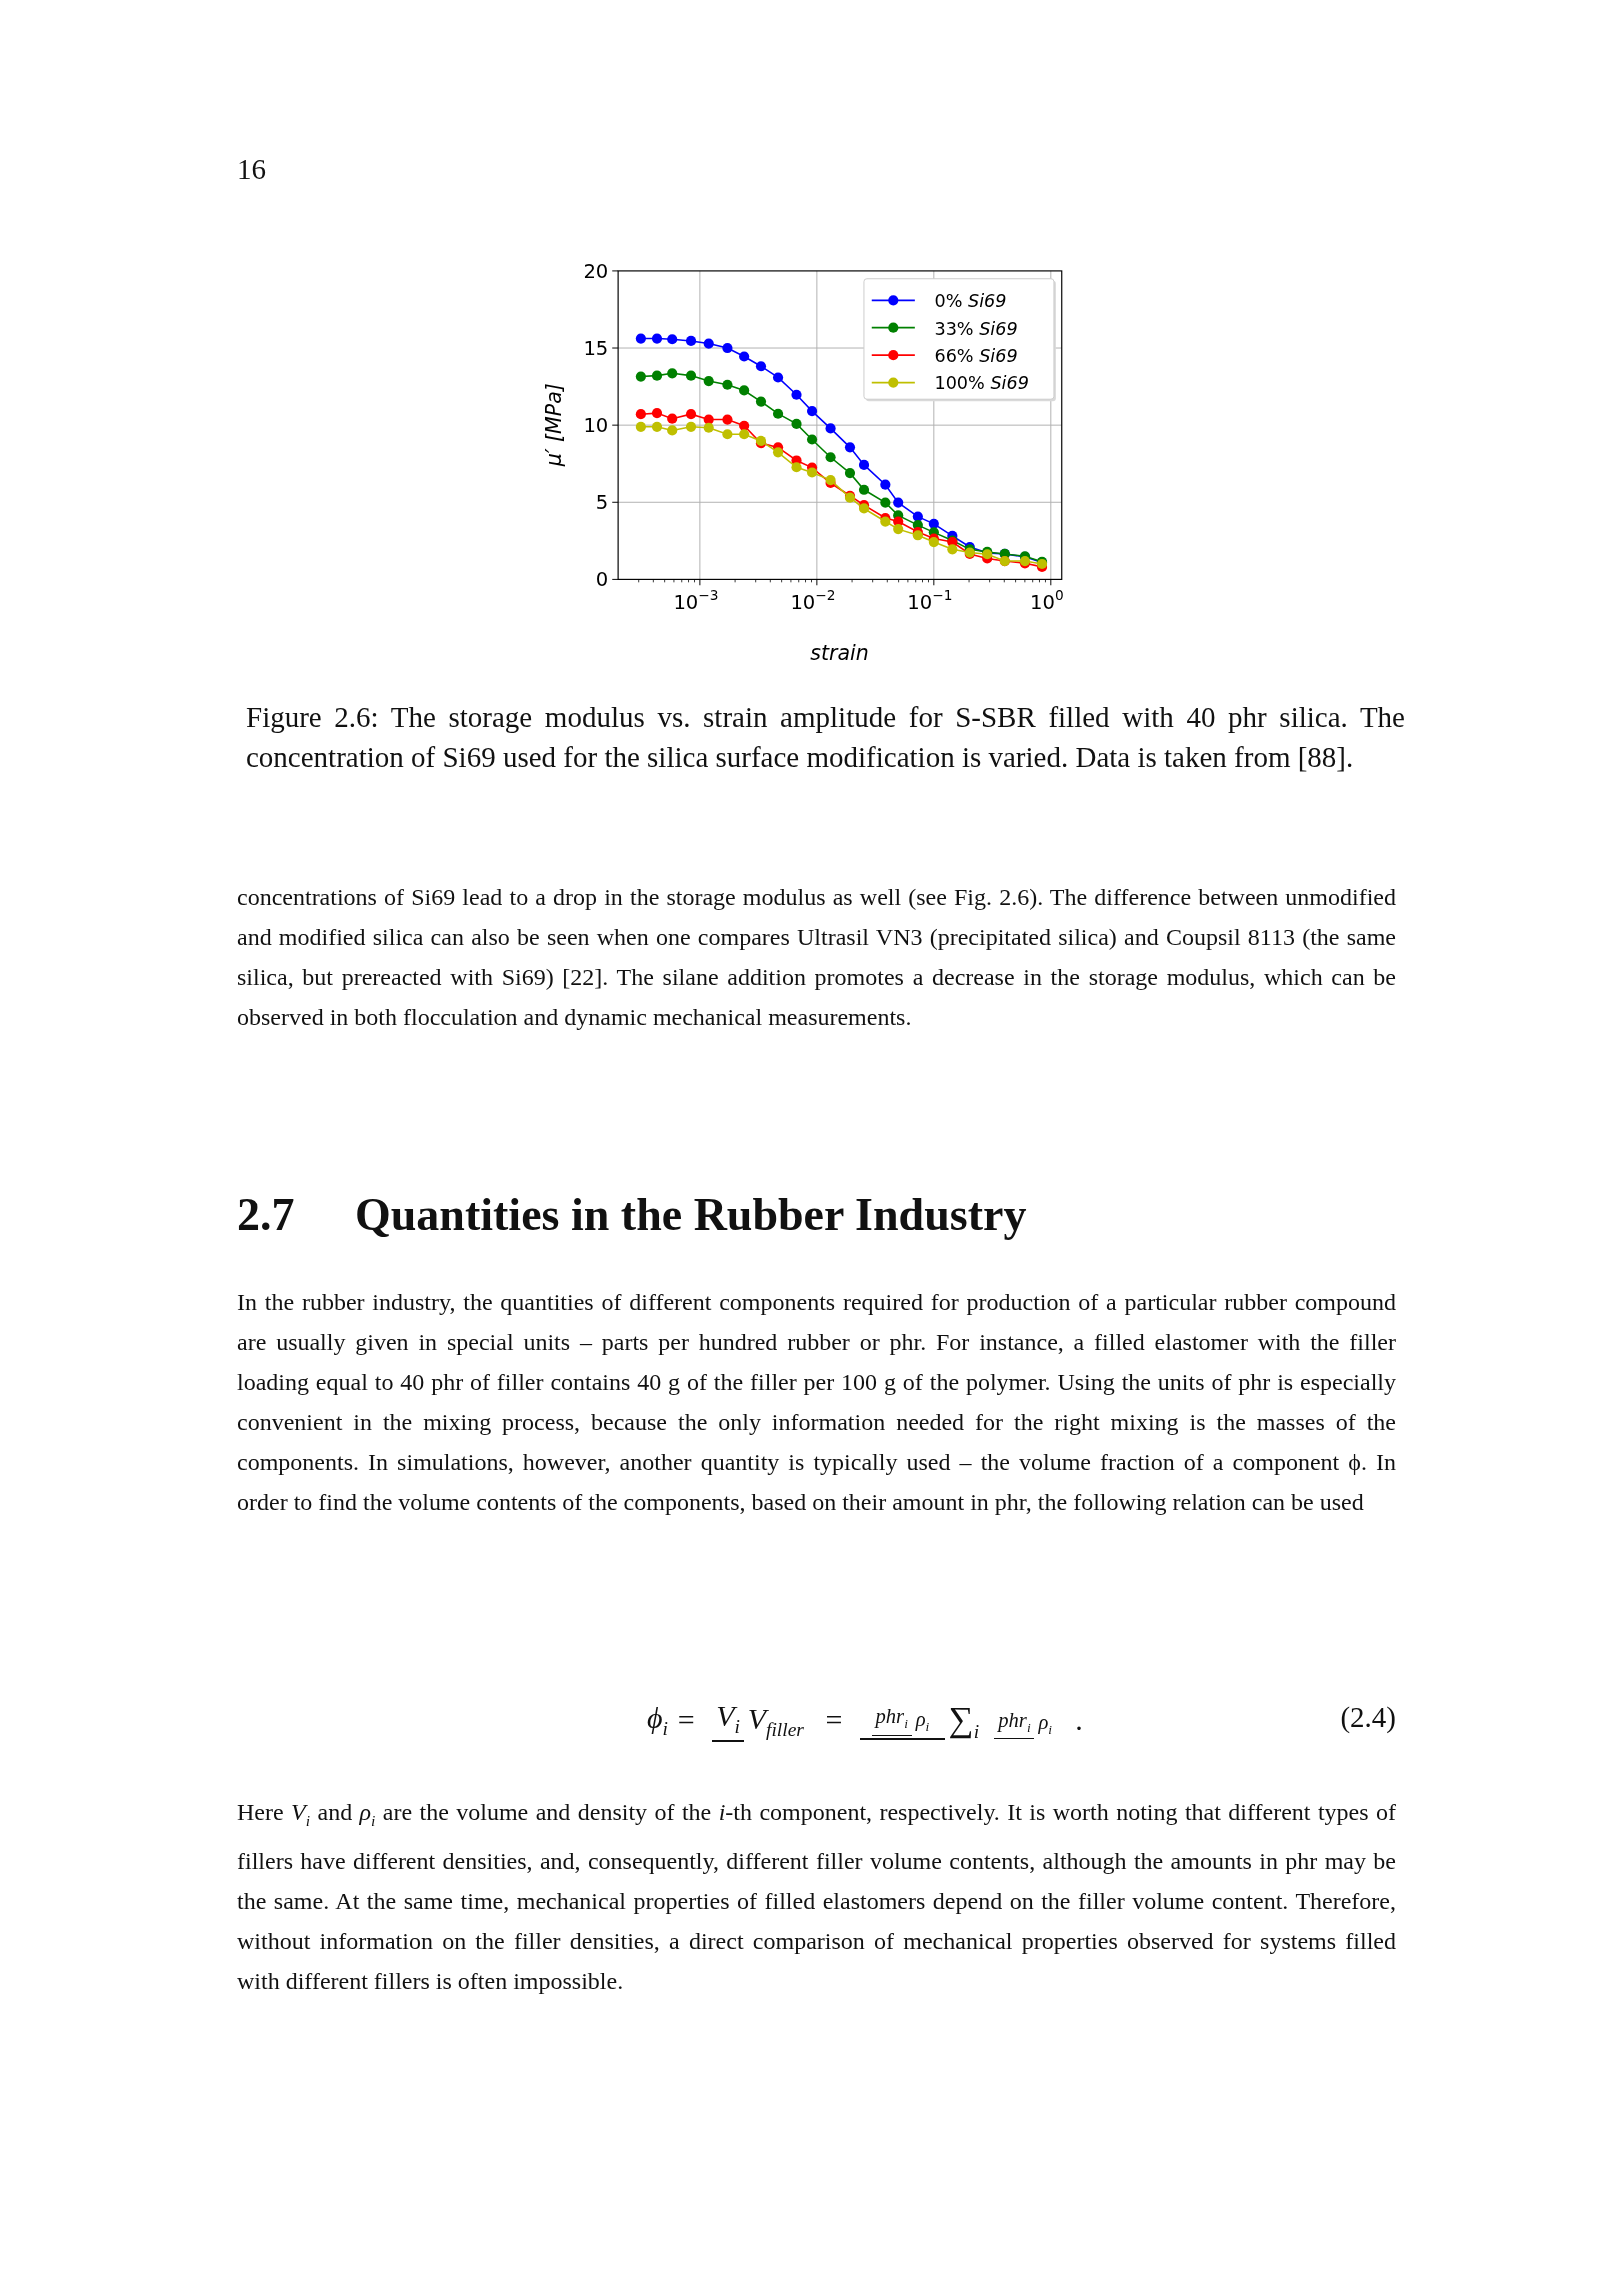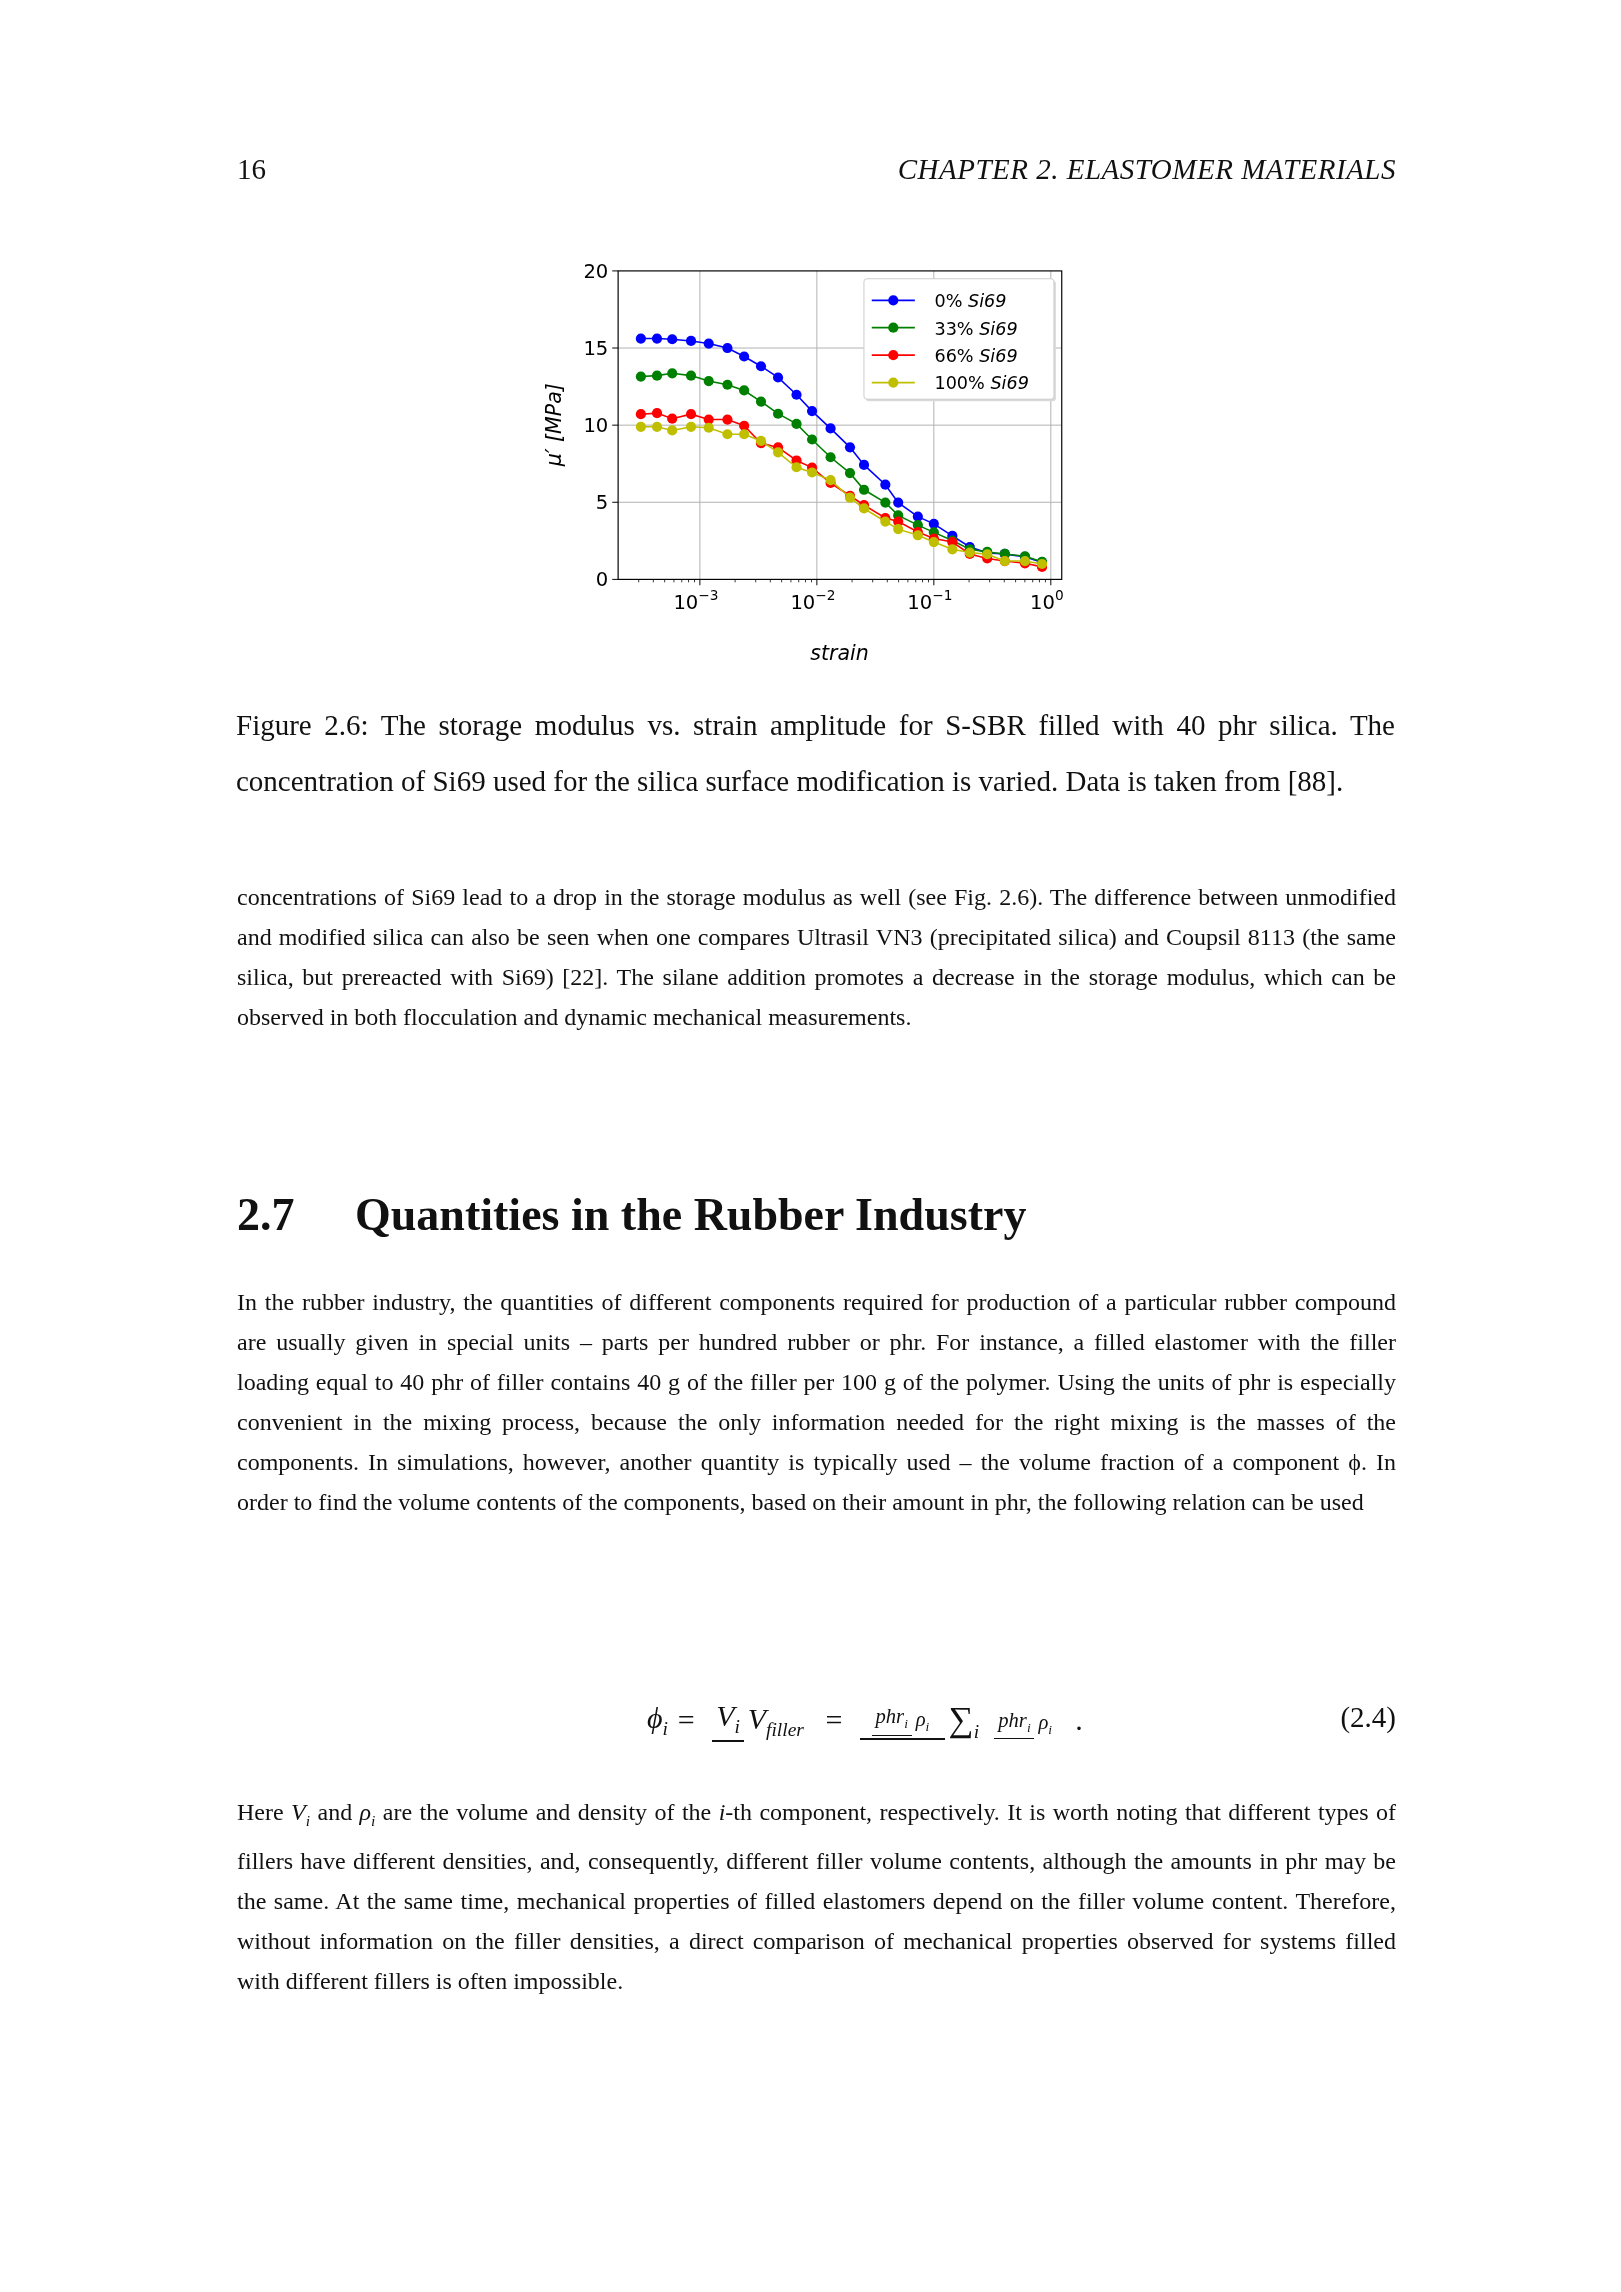--- a/index.html
+++ b/index.html
@@ -4,21 +4,21 @@
 <style>
   html, body { margin:0; padding:0; background:#ffffff; }
   body { width:1621px; height:2293px; position:relative; overflow:hidden;
          font-family:"Liberation Serif","DejaVu Serif",serif; color:#111; }
   .abs { position:absolute; }
   .header { left:237px; top:153px; width:1159px; height:35px; font-size:29px; }
   .header .pnum { position:absolute; left:0; top:0; }
   .header .running { position:absolute; right:0; top:0; font-style:italic; letter-spacing:0.5px; }
   .chart-wrap { left:529px; top:250px; width:568px; height:412px; }
   .chart-wrap svg { width:568px; height:412px; display:block; }
-  .caption { left:236px; top:697px; width:1159px; font-size:29px; line-height:56px; text-align:justify; }
+  .caption { left:246px; top:697px; width:1159px; font-size:29px; line-height:40px; text-align:justify; }
   .para { left:237px; width:1159px; font-size:24px; line-height:40px; text-align:justify; }
   .para p { margin:0; }
   .p1 { top:877px; }
   .heading { left:237px; top:1188px; width:1159px; font-size:46px; font-weight:bold; }
   .heading .num { display:inline-block; width:118px; }
   .p2 { top:1282px; }
   .equation { left:237px; top:1666px; width:1159px; height:108px; }
   .eq-body { position:absolute; left:410px; top:0; height:108px; font-size:30px; display:flex; align-items:center; font-style:italic; }
   .frac { display:inline-flex; flex-direction:row; align-items:center; vertical-align:middle; margin:0 7.8px; }
   .frac .num-part { padding:0 3.9px 2px 3.9px; border-bottom:2px solid #111; }
@@ -30,21 +30,20 @@
   .sum { font-style:normal; font-size:35px; }
   sub { font-size:0.65em; }
   .p3 { top:1792px; }
   .italic { font-style:italic; }
 </style>
 </head>
 <body>
 
 <div class="abs header">
   <span class="pnum">16</span>
-  <span class="running">CHAPTER 2.  ELASTOMER MATERIALS</span>
 </div>
 
 <div class="abs chart-wrap">
   <svg id="chart" viewBox="0 0 580 420" xmlns="http://www.w3.org/2000/svg">
     <g id="grid">
         <line x1="91" x2="544" y1="257.25" y2="257.25" stroke="#b0b0b0" stroke-width="1"></line>
         <line x1="91" x2="544" y1="178.5" y2="178.5" stroke="#b0b0b0" stroke-width="1"></line>
         <line x1="91" x2="544" y1="99.75" y2="99.75" stroke="#b0b0b0" stroke-width="1"></line>
         <line x1="174.49174818651397" x2="174.49174818651397" y1="21" y2="336" stroke="#b0b0b0" stroke-width="1"></line>
         <line x1="293.94143510952625" x2="293.94143510952625" y1="21" y2="336" stroke="#b0b0b0" stroke-width="1"></line>

